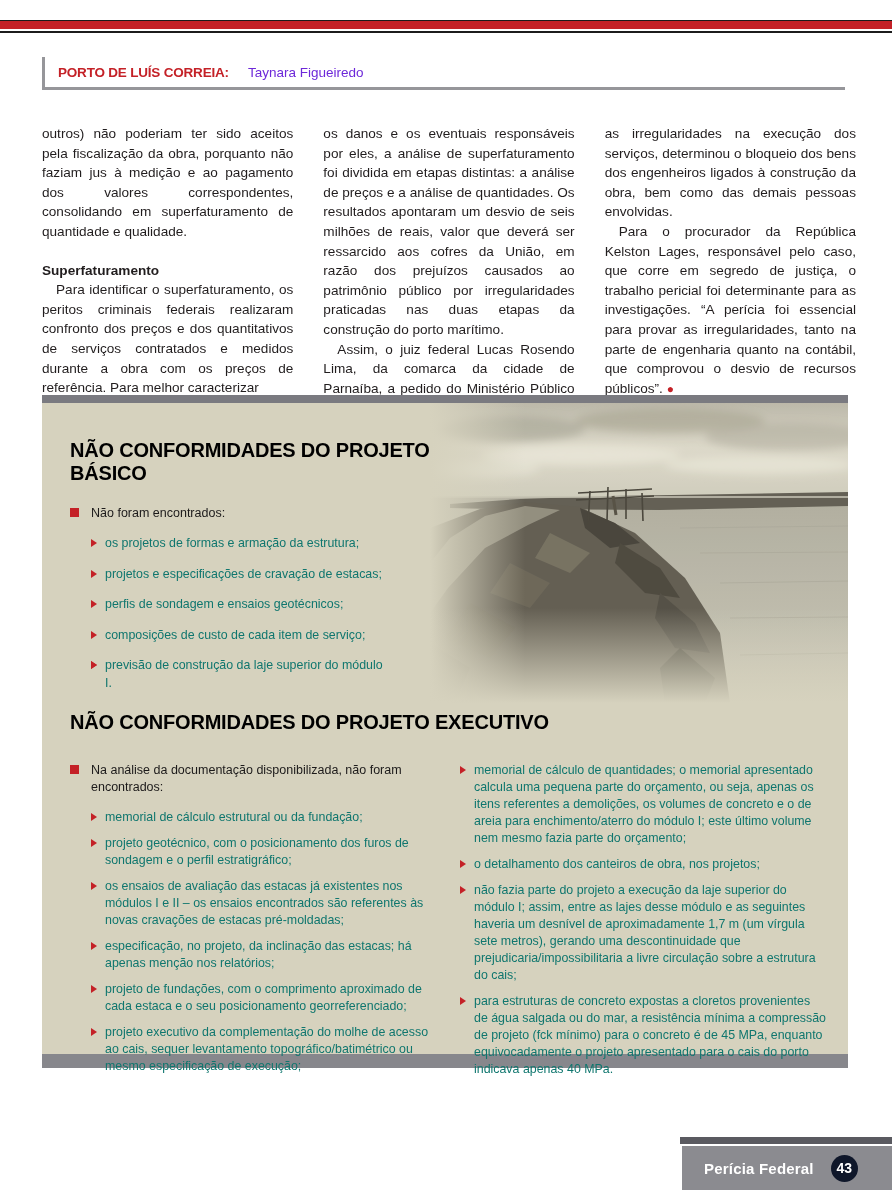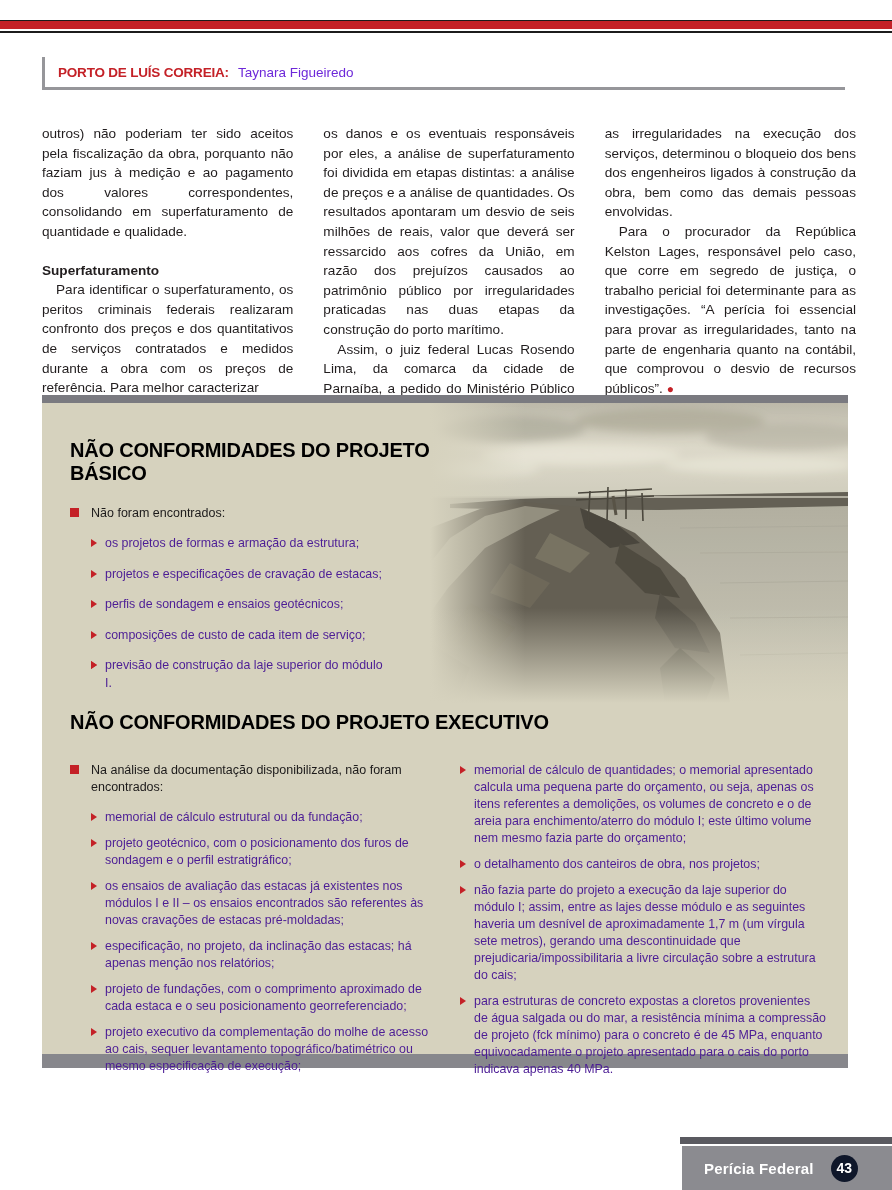--- a/index.html
+++ b/index.html
@@ -9,21 +9,21 @@
   
   .top-rule { position:absolute; top:20px; left:0; width:892px; }
   .top-rule .ln-black-thin { height:1px; background:#1c1c1c; }
   .top-rule .ln-red { height:8px; background:#c42127; }
   .top-rule .ln-gap { height:2px; background:#ffffff; }
   .top-rule .ln-black { height:2px; background:#1c1c1c; }
 
   
   .kicker-bar { position:absolute; left:42px; top:57px; width:803px; height:33px;
     border-left:3px solid #96969a; border-bottom:3px solid #96969a;
-    display:flex; align-items:center; padding-left:13px; gap:9px; }
+    display:flex; align-items:center; padding-left:13px; gap:19px; }
   .kicker { color:#c42127; font-weight:bold; font-size:13.5px; letter-spacing:-0.2px; }
   .author { color:#6d28d9; font-size:13.5px; }
 
   
   .article { position:absolute; left:42px; top:124px; width:814px; display:flex; gap:30px;
     color:#211d1e; font-size:13.6px; line-height:19.6px; }
   .article .col { width:257px; }
   .article p { text-align:justify; }
   .article p.indent { text-indent:14px; }
   .article p.subhead { font-weight:bold; margin-top:19px; text-align:left; }
@@ -43,21 +43,21 @@
   .sec-basico .sec-title { margin-bottom:20px; }
   .sec-exec { position:absolute; left:28px; top:316px; width:756px; }
   .sec-exec .sec-title { margin-bottom:28px; }
 
   .intro-row { display:flex; align-items:flex-start; gap:12px; margin-bottom:13px;
     font-size:12.5px; line-height:17px; color:#1c1a1a; }
   .sq-bullet { flex:0 0 auto; width:9px; height:9px; background:#c42127; margin-top:3px; }
 
   .blist { padding-left:21px; }
   .b-item { position:relative; padding-left:14px; margin-bottom:13px;
-    font-size:12.4px; line-height:17.5px; color:#4c1d95; }
+    font-size:12.4px; line-height:17.5px; color:#0f766e; }
   .arrow { position:absolute; left:0; top:4px; width:0; height:0;
     border-top:4.5px solid transparent; border-bottom:4.5px solid transparent;
     border-left:6.5px solid #c42127; }
   .sec-basico .blist { width:322px; }
 
   .exec-cols { display:flex; gap:16px; }
   .exec-left { width:374px; }
   .exec-right { width:366px; }
   .exec-left .blist { width:372px; padding-left:21px; }
   .exec-right .b-item, .exec-left .b-item { margin-bottom:9px; line-height:17px; }

